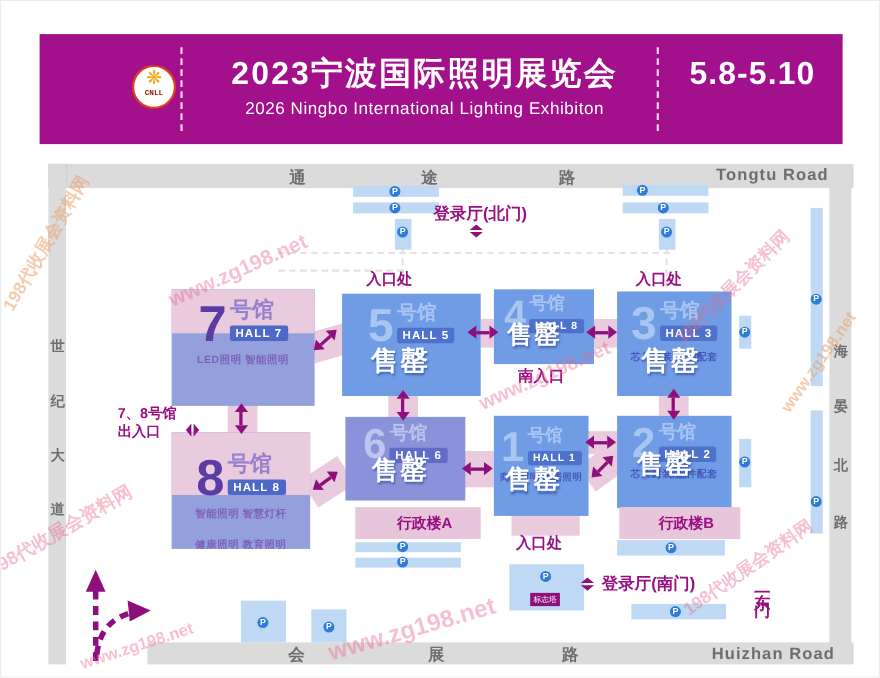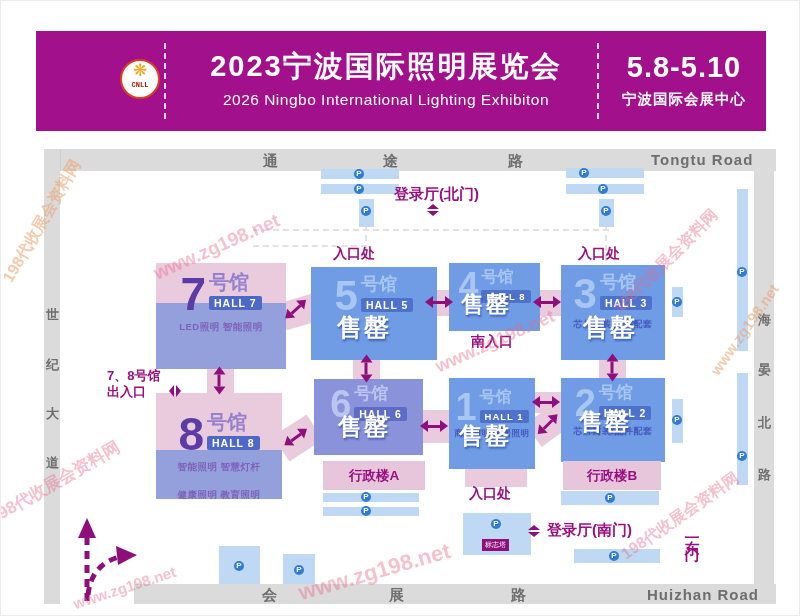--- a/index.html
+++ b/index.html
@@ -58,21 +58,21 @@
   .dmd i{position:absolute;width:0;height:0;border:0 solid transparent;}
   .dmd-v .t1{left:0;top:0;border-left-width:6px;border-right-width:6px;border-bottom:5px solid #8E0F7B;}
   .dmd-v .t2{left:0;top:7px;border-left-width:6px;border-right-width:6px;border-top:5px solid #8E0F7B;}
   .dmd-h .t1{left:0;top:0;border-top-width:6px;border-bottom-width:6px;border-right:5px solid #8E0F7B;}
   .dmd-h .t2{left:7px;top:0;border-top-width:6px;border-bottom-width:6px;border-left:5px solid #8E0F7B;}
   
   .dash-h{position:absolute;border-top:2px dashed #E6E0E4;z-index:0;}
   .dash-v{position:absolute;border-left:2px dashed #E6E0E4;z-index:0;}
   
   .adminbox{position:absolute;background:#E7C6DC;color:#9A0F80;font-weight:bold;font-size:13.5px;
-            text-align:center;z-index:2;}
+            text-align:center;z-index:2;padding-left:12px;}
   .signtower{position:absolute;background:#8E0F7B;color:#fff;font-size:7px;padding:1px 3px;z-index:7;}
   
   .wm{position:absolute;font-weight:bold;white-space:nowrap;pointer-events:none;z-index:40;
       color:rgba(233,105,140,.42);}
   .wmo{color:rgba(235,160,105,.55);}
   .vert{writing-mode:vertical-rl;letter-spacing:3px;}
 </style>
 </head>
 <body>
 
@@ -84,21 +84,20 @@
       <span class="tx">CNLL</span>
     </div>
     <div class="bsep" style="left:128px;"></div>
     <div class="btitle">
       <div class="btcn">2023宁波国际照明展览会</div>
       <div class="bten">2026 Ningbo International Lighting Exhibiton</div>
     </div>
     <div class="bsep" style="left:561px;"></div>
     <div class="bright">
       <div class="bdates">5.8-5.10</div>
-      <div class="bvenue">宁波国际会展中心</div>
     </div>
   </div>
 
   <div class="road" style="left:43px;top:148px;width:732px;height:22px;"></div>
   <div class="abs" style="left:43px;top:148px;width:17px;height:22px;background:#CFCFCF;"></div>
   <div class="road" style="left:43px;top:148px;width:16px;height:455px;"></div>
   <div class="road" style="left:753px;top:168px;width:20px;height:416px;"></div>
   <div class="road" style="left:133px;top:583px;width:642px;height:20px;"></div>
   <span class="rtxt" style="left:262px;top:151px;">通</span>
   <span class="rtxt" style="left:382px;top:151px;">途</span>

